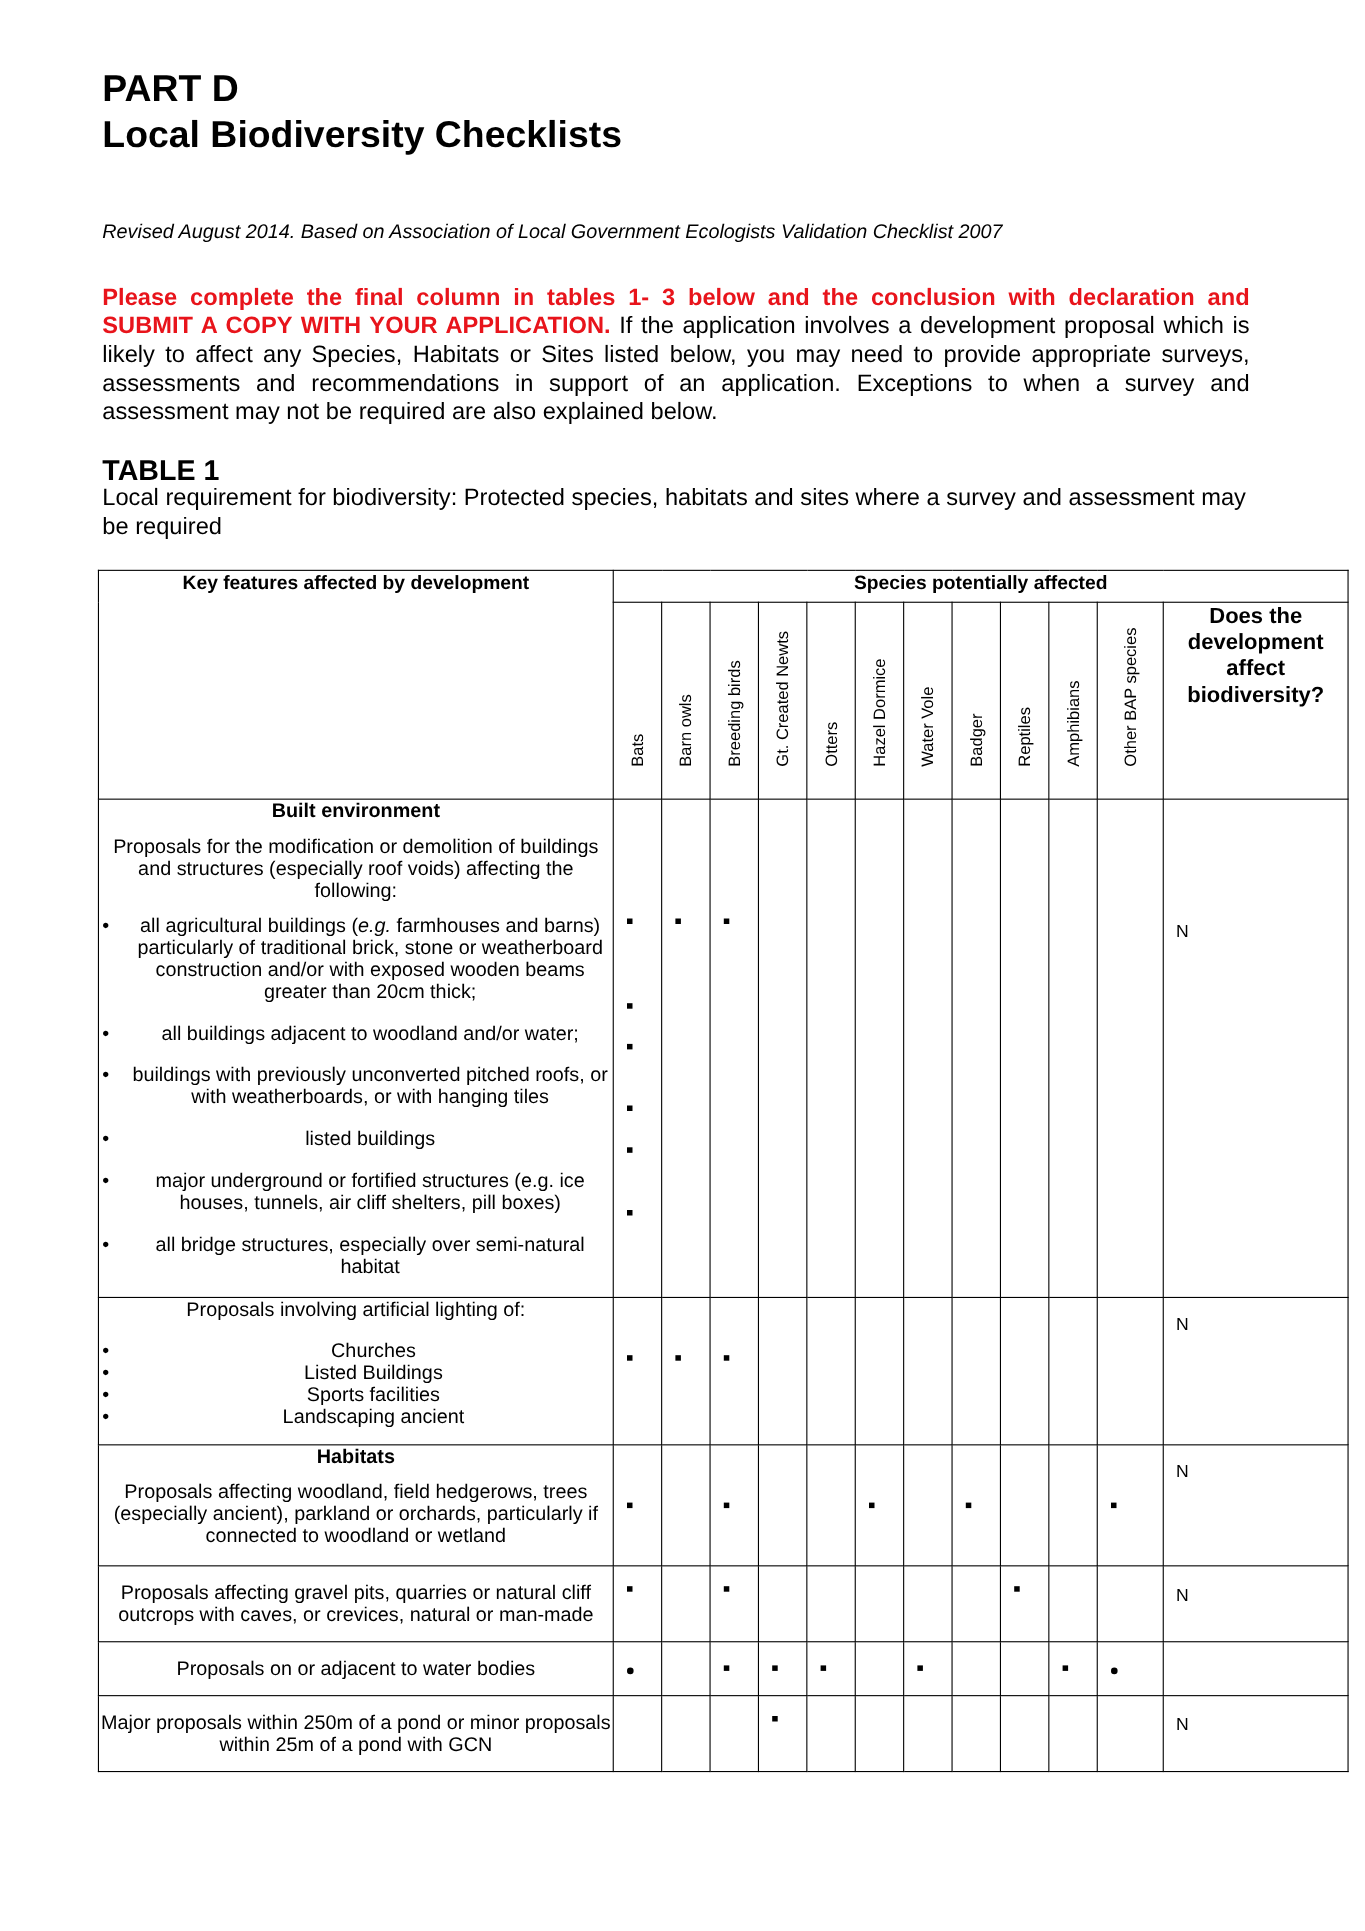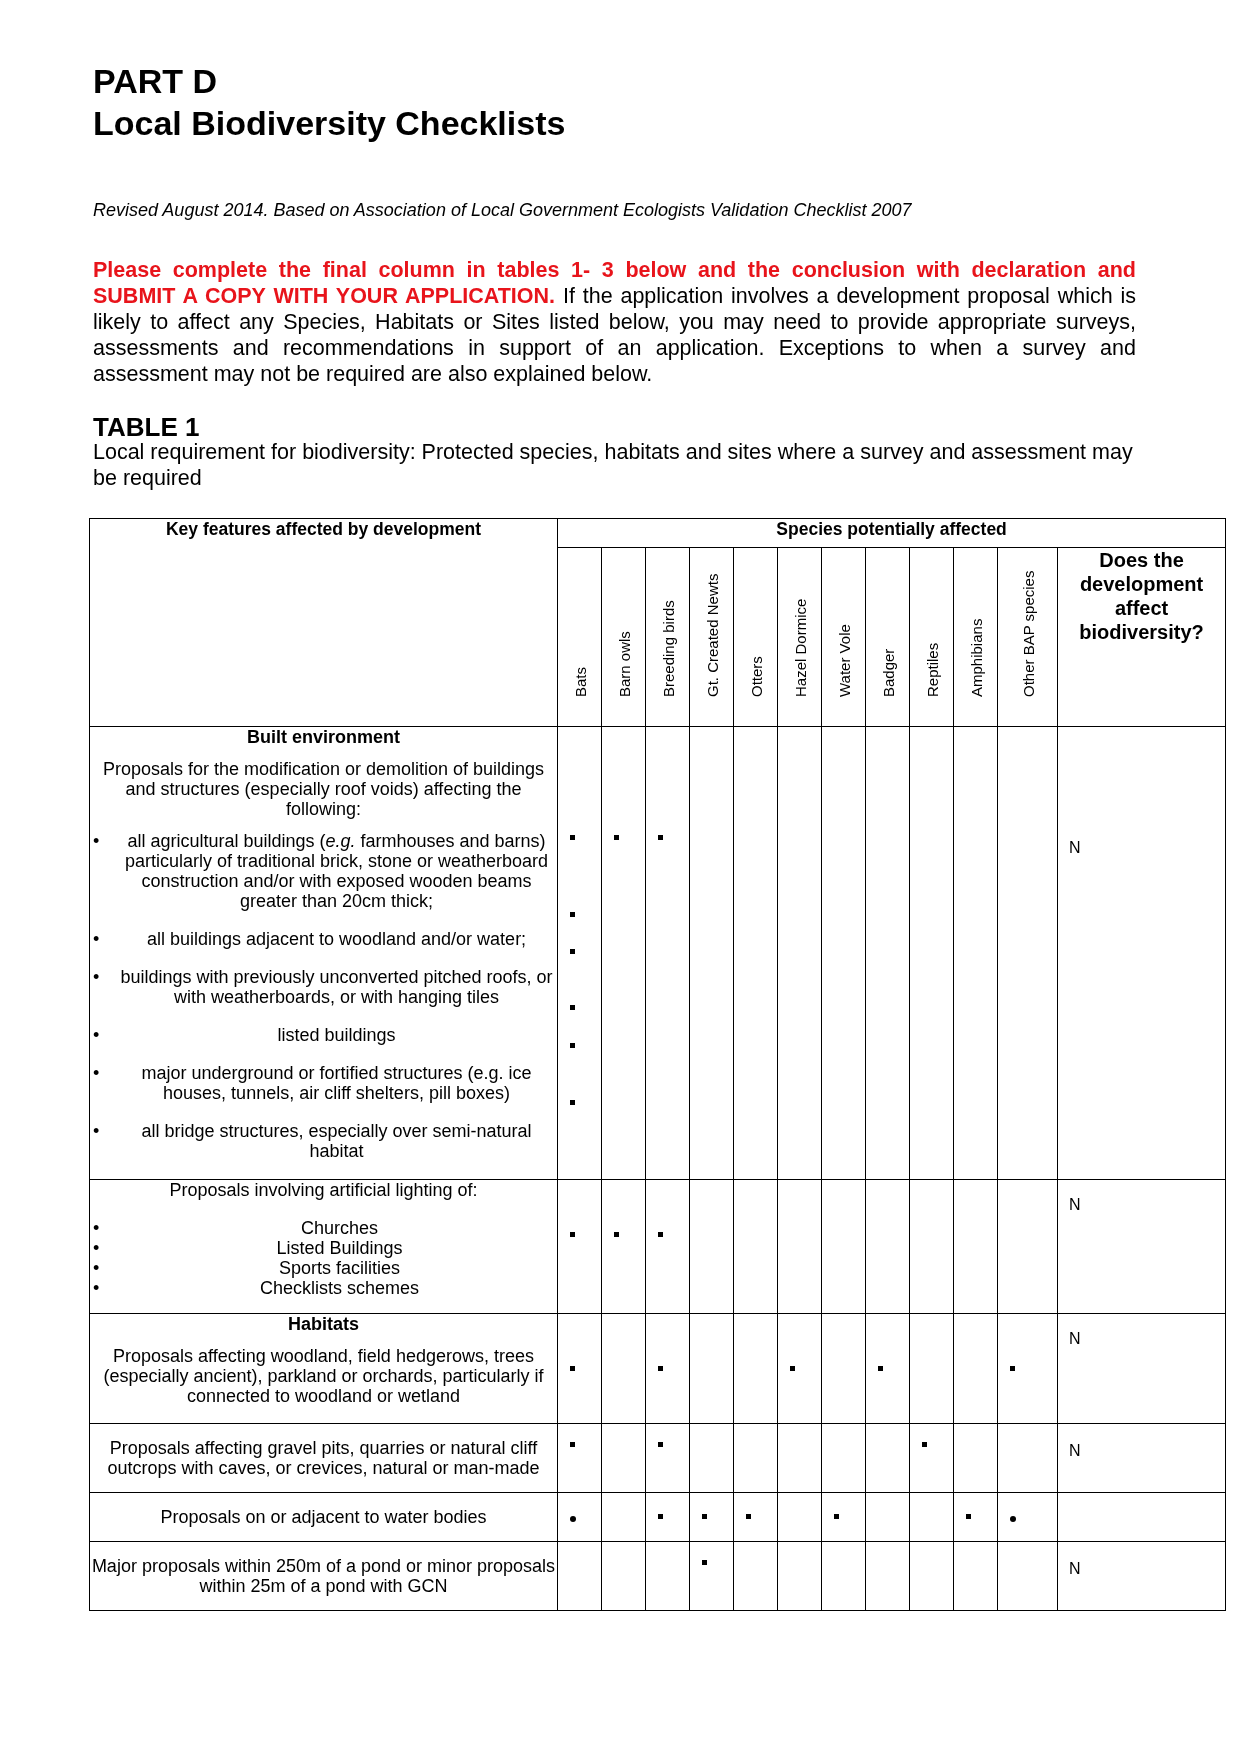--- a/index.html
+++ b/index.html
@@ -142,21 +142,21 @@
           <span style="top: 112px;">N</span>
         </td>
       </tr>
       <tr style="height: 134px;">
         <td class="feat">
           <p style="margin-bottom: 18px;">Proposals involving artificial lighting of:</p>
           <ul class="tight">
             <li><span>Churches</span></li>
             <li><span>Listed Buildings</span></li>
             <li><span>Sports facilities</span></li>
-            <li><span>Checklists schemes</span></li>
+            <li><span>Landscaping ancient</span></li>
           </ul>
         </td>
         <td class="sp" style="position: relative;">
           <span class="sq" style="position: absolute; top: 52px; left: 12px; width: 5px; height: 5px; background: rgb(0, 0, 0);"></span>
         </td>
         <td class="sp" style="position: relative;">
           <span class="sq" style="position: absolute; top: 52px; left: 12px; width: 5px; height: 5px; background: rgb(0, 0, 0);"></span>
         </td>
         <td class="sp" style="position: relative;">
           <span class="sq" style="position: absolute; top: 52px; left: 12px; width: 5px; height: 5px; background: rgb(0, 0, 0);"></span>

